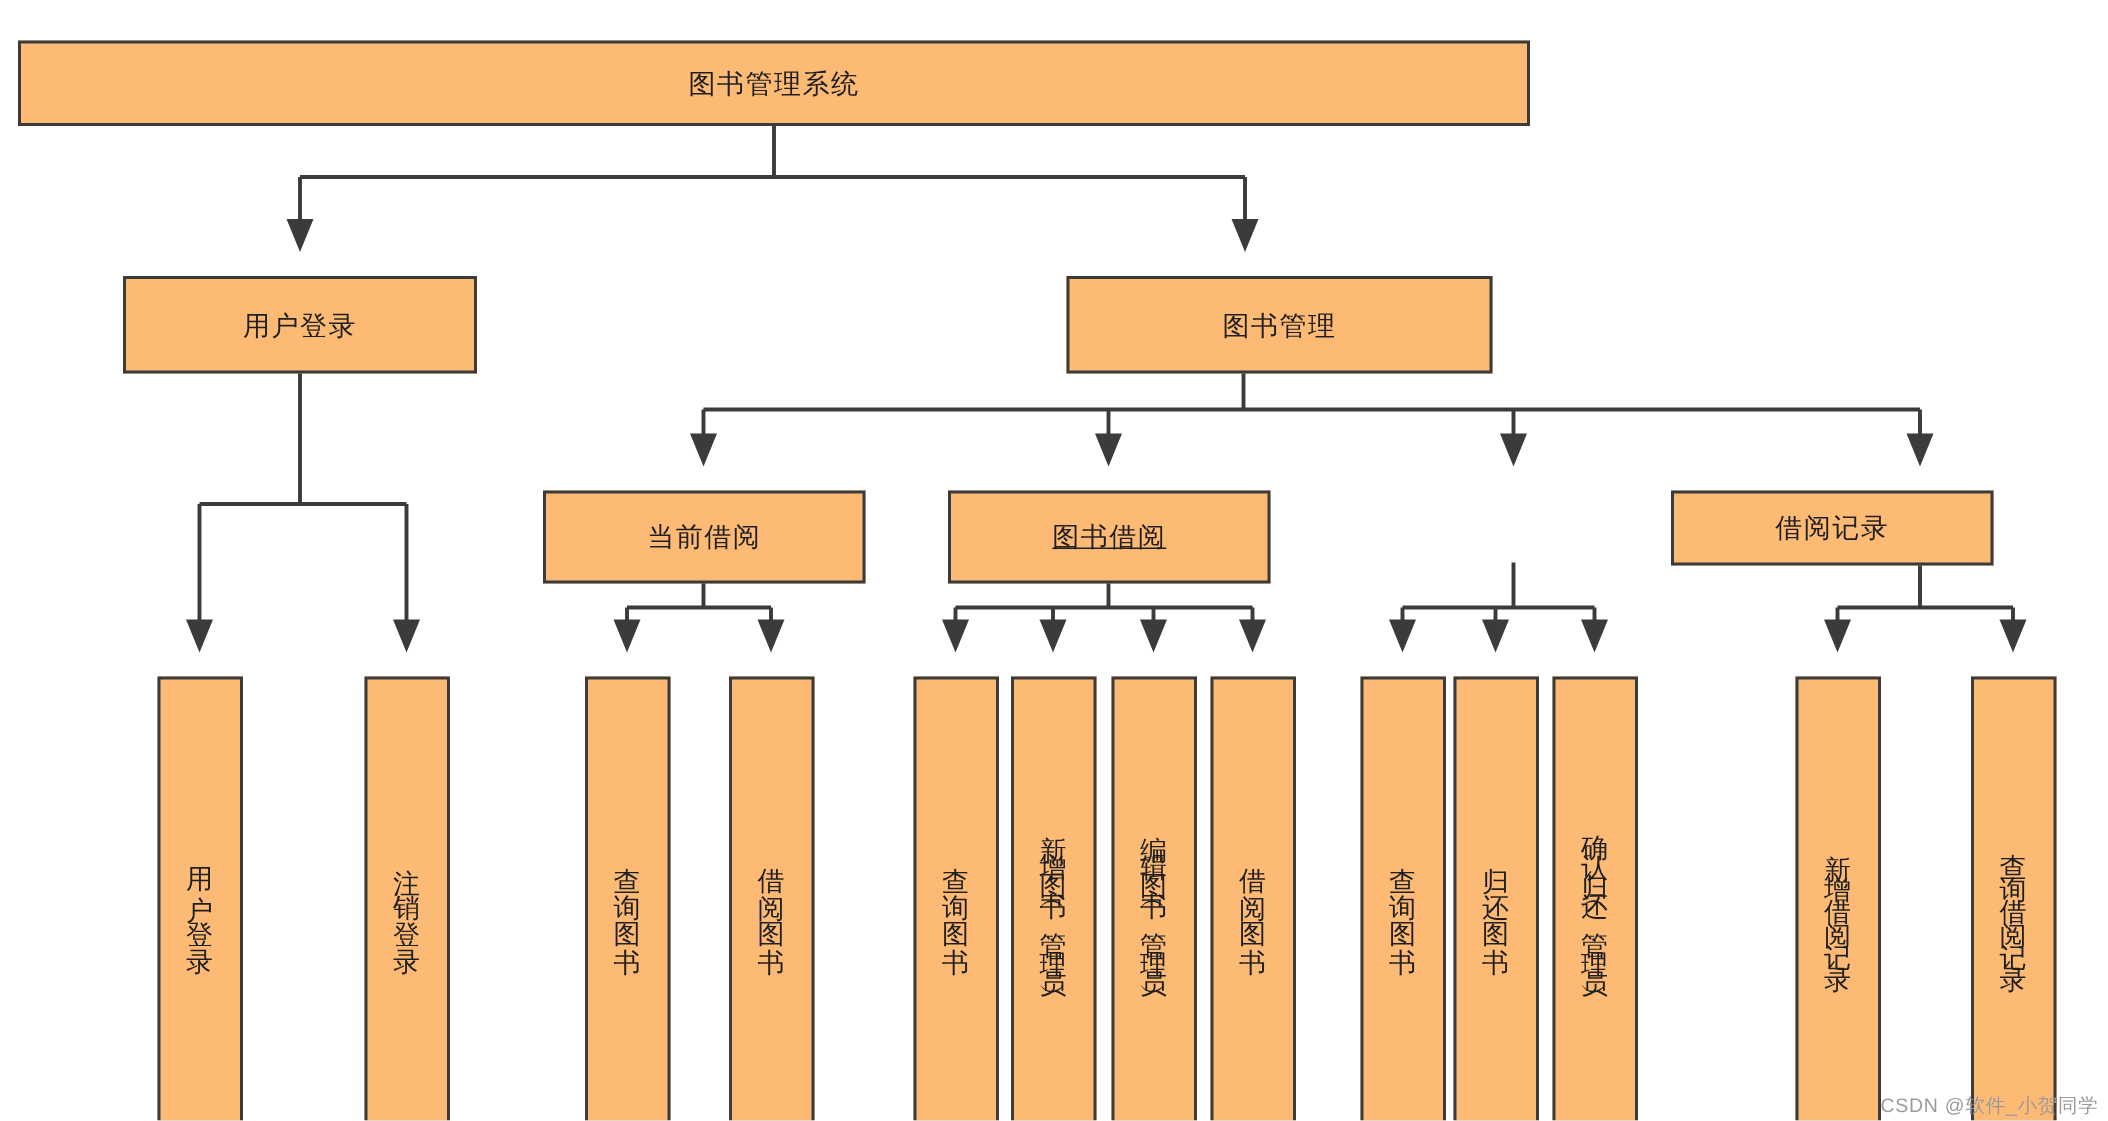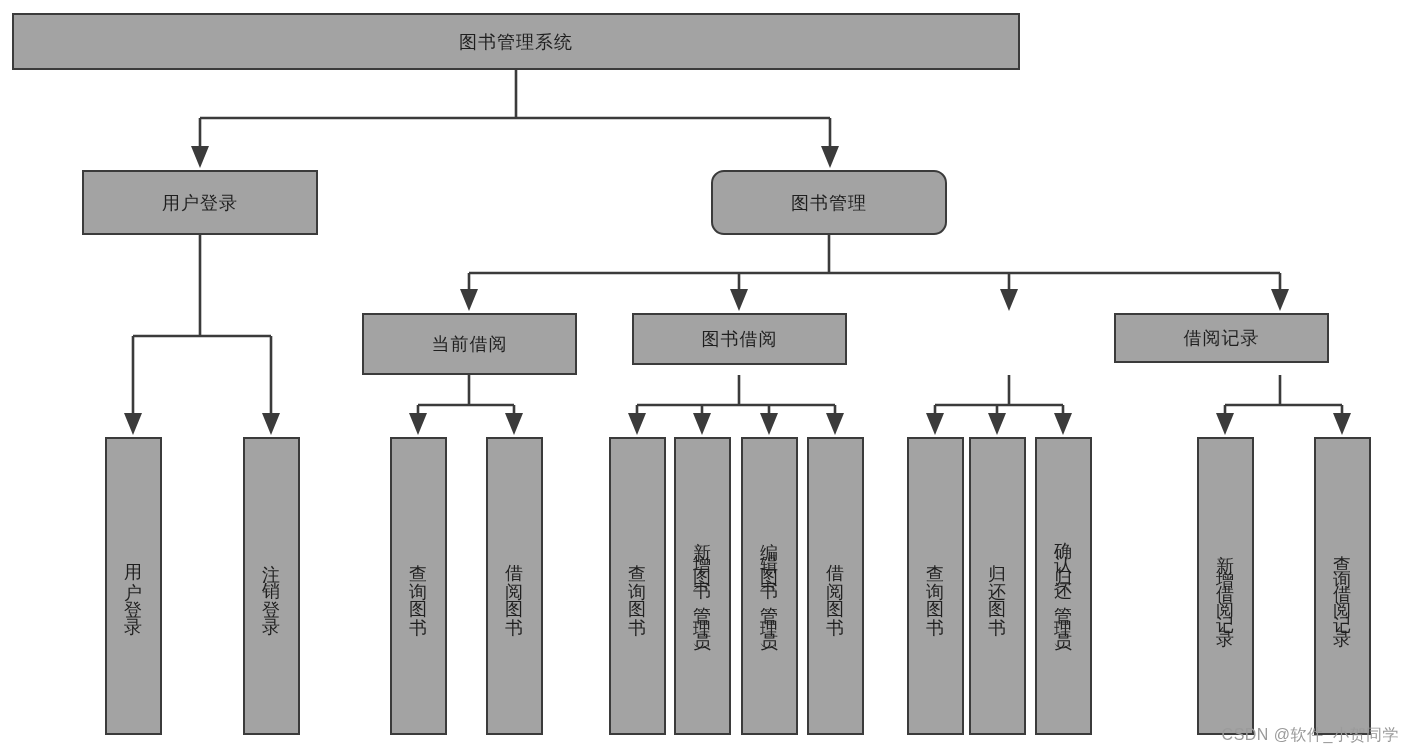--- a/index.html
+++ b/index.html
@@ -15,43 +15,44 @@
     font-family:"Liberation Sans", sans-serif;
     color:var(--text);
     overflow:hidden;
   }
   svg.edges{position:absolute;left:0;top:0;}
   svg.edges path{stroke:var(--line);stroke-width:2.6;fill:none;}
   svg.edges polygon{fill:var(--line);stroke:none;}
   .box{
     position:absolute;
     box-sizing:border-box;
-    background:#a3a3a3;
+    background:#fdba74;
     border:2.6px solid var(--line);
     display:flex;align-items:center;justify-content:center;
     font-size:18px;
     letter-spacing:1px;
     color:var(--text);
+    margin-top:14px;
   }
   .leaf{
     width:57px;height:298px;top:437px;
   }
   .leaf span{
     writing-mode:vertical-rl;
     text-orientation:mixed;
     font-size:18px;
     letter-spacing:18px;
     white-space:nowrap;
   }
   .leaf.ls-6 span{letter-spacing:15px;}
   .leaf.ls-9 span{letter-spacing:13px;}
   .watermark{
     position:absolute;
     right:6px;bottom:1px;
-    font-size:16px;
+    font-size:13px;
     color:var(--wm);
     letter-spacing:0.5px;
     pointer-events:none;
   }
 </style>
 </head>
 <body>
 
 <div id="stage">
 
@@ -91,28 +92,28 @@
     <polygon points="1333,413 1351,413 1342,435"></polygon>
   </svg>
 
   <div class="box" style="left:12px;top:13px;width:1008px;height:57px;">
     <span>图书管理系统</span>
   </div>
 
   <div class="box" style="left:82px;top:170px;width:236px;height:65px;">
     <span>用户登录</span>
   </div>
-  <div class="box" style="left:711px;top:170px;width:236px;height:65px;border-radius:13px;">
+  <div class="box" style="left:711px;top:170px;width:284px;height:65px;">
     <span>图书管理</span>
   </div>
 
   <div class="box" style="left:362px;top:313px;width:215px;height:62px;">
     <span>当前借阅</span>
   </div>
-  <div class="box" style="left:632px;top:313px;width:215px;height:52px;">
+  <div class="box" style="left:632px;top:313px;width:215px;height:62px;text-decoration:underline;">
     <span>图书借阅</span>
   </div>
   <div class="box" style="left:1114px;top:313px;width:215px;height:50px;">
     <span>借阅记录</span>
   </div>
 
   <div class="box leaf" style="left:104.5px;">
     <span>用户登录</span>
   </div>
   <div class="box leaf" style="left:242.5px;">

